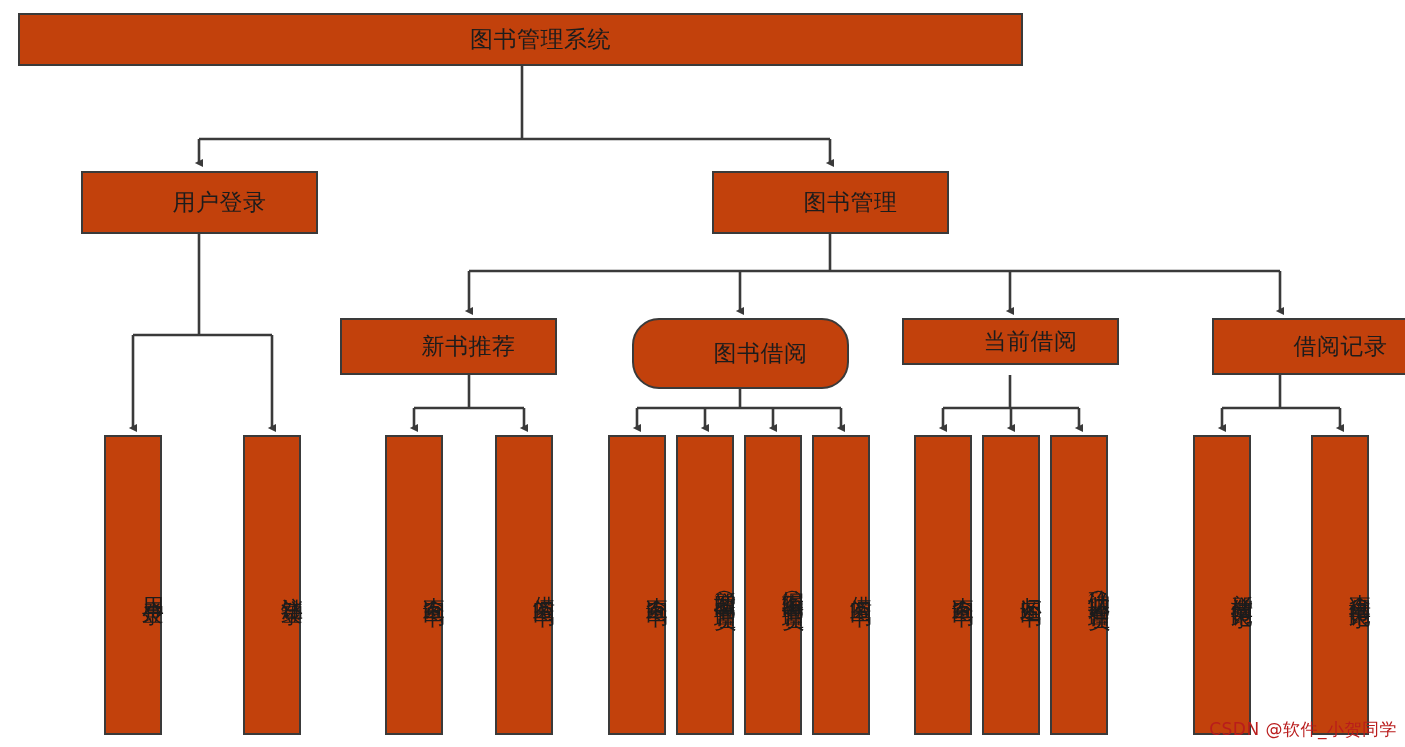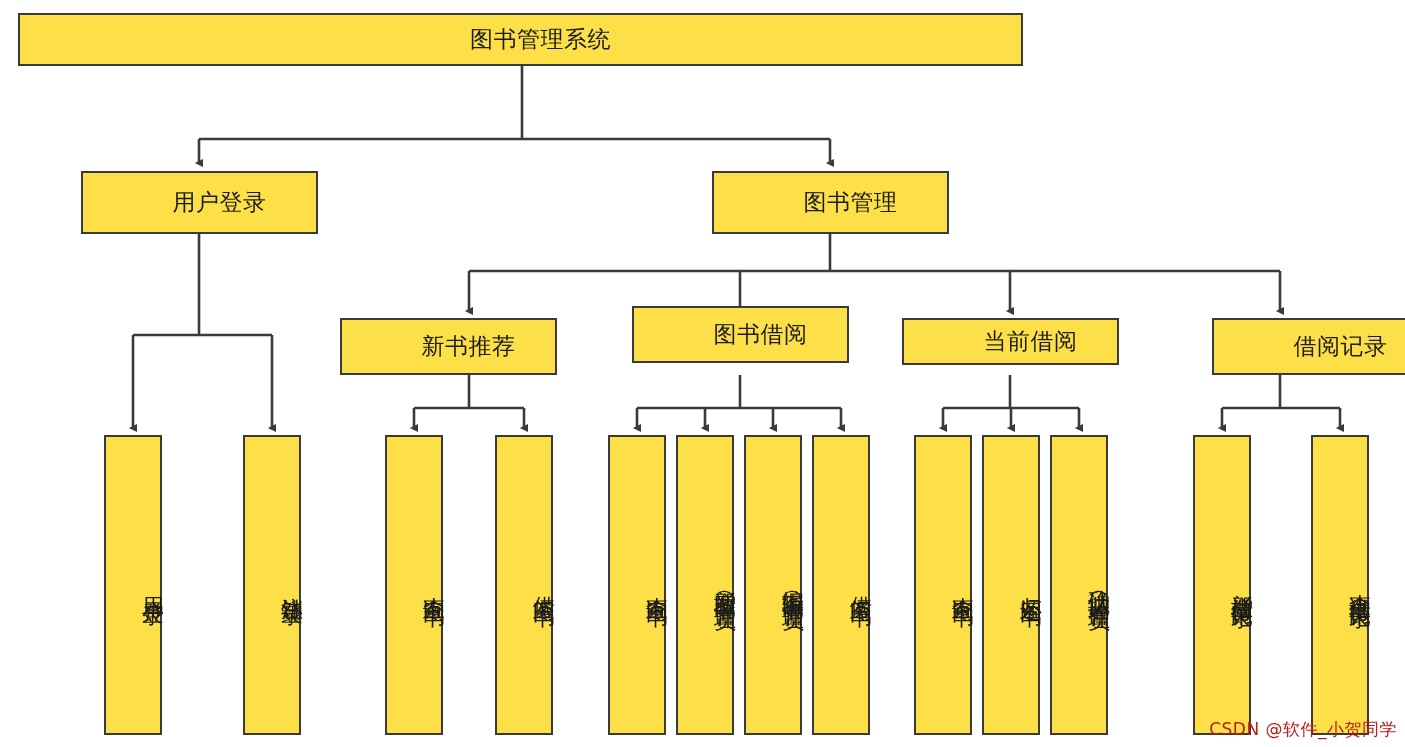--- a/index.html
+++ b/index.html
@@ -22,21 +22,21 @@
     position: absolute;
     left: 0;
     top: 0;
     width: 1405px;
     height: 747px;
     pointer-events: none;
   }
   .node {
     position: absolute;
     box-sizing: border-box;
-    background: #fde047;
+    background: #c2410c;
     border: 2.5px solid #3a3a3a;
     display: flex;
     align-items: center;
     justify-content: center;
     z-index: 2;
     padding-left: 40px;
   }
   .node-label {
     color: #1c1c1c;
     line-height: 1.22;
@@ -140,21 +140,21 @@
   <div class="node horiz" style="left:81px; top:171px; width:237px; height:63px;">
     <span class="node-label">用户登录</span>
   </div>
   <div class="node horiz" style="left:712px; top:171px; width:237px; height:63px;">
     <span class="node-label">图书管理</span>
   </div>
 
   <div class="node horiz" style="left:340px; top:318px; width:217px; height:57px;">
     <span class="node-label">新书推荐</span>
   </div>
-  <div class="node horiz" style="left:632px; top:306px; width:217px; height:57px;">
+  <div class="node horiz" style="left:632px; top:318px; width:217px; height:71px;border-radius:27px;">
     <span class="node-label">图书借阅</span>
   </div>
   <div class="node horiz" style="left:902px; top:318px; width:217px; height:47px;">
     <span class="node-label">当前借阅</span>
   </div>
   <div class="node horiz" style="left:1172px; top:318px; width:217px; height:57px;margin-left:40px;">
     <span class="node-label">借阅记录</span>
   </div>
 
   <div class="node vert" style="left:104px; top:435px; width:58px; height:300px;">

